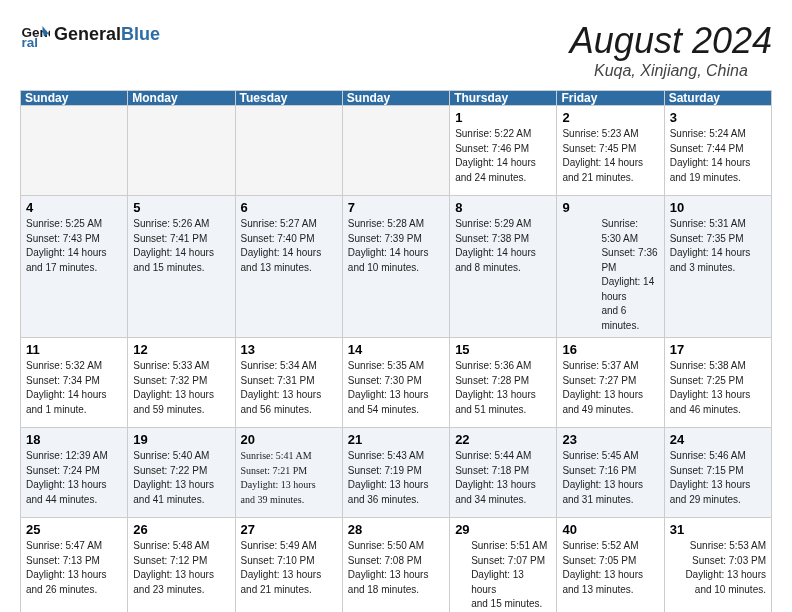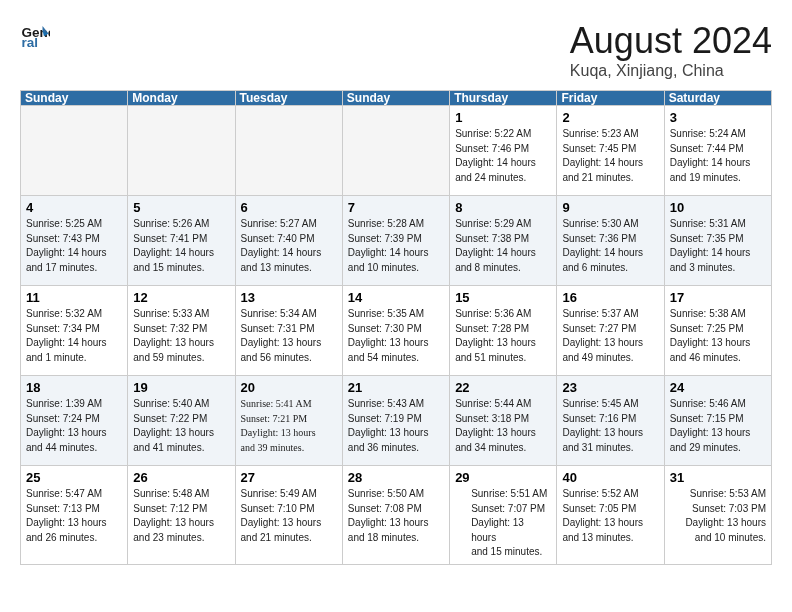--- a/index.html
+++ b/index.html
@@ -19,21 +19,22 @@
     .logo {
       display: flex;
       align-items: center;
       gap: 4px;
     }
     .logo-icon {
       width: 30px;
       height: 30px;
     }
     .title-block {
-      text-align: left;
+      text-align: center;
+      font-style: italic;
     }
     .month-title {
       font-size: 36px;
       font-weight: normal;
       color: #1a1a1a;
     }
     .location {
       font-size: 16px;
       color: #444;
     }
@@ -89,20 +90,25 @@
 <body>
 
 <div class="header">
   <div class="logo">
     <svg class="logo-icon" viewBox="0 0 40 40">
       <text x="2" y="22" font-size="18" font-weight="bold" fill="#1a1a1a">Gene</text>
       <text x="2" y="36" font-size="18" font-weight="bold" fill="#2e6da4">ral</text>
       <polygon points="30,8 38,18 30,14" fill="#2e6da4"></polygon>
       <polygon points="30,14 38,18 32,22" fill="#1a6faf"></polygon>
     </svg>
+    <div>
+      <div style="font-size:18px;font-weight:bold;line-height:1.1;">
+        <span style="color:#1a1a1a">General</span><span style="color:#2e6da4">Blue</span>
+      </div>
+    </div>
   </div>
   <div class="title-block">
     <div class="month-title">August 2024</div>
     <div class="location">Kuqa, Xinjiang, China</div>
   </div>
 </div>
 
 <table>
   <thead>
     <tr>
@@ -174,21 +180,21 @@
         </td>
         <td>
           <div class="day-num">8</div>
           <div class="day-info" style="white-space: pre-line;">Sunrise: 5:29 AM
 Sunset: 7:38 PM
 Daylight: 14 hours
 and 8 minutes.</div>
         </td>
         <td>
           <div class="day-num">9</div>
-          <div class="day-info" style="white-space: pre-line;">Sunrise: 5:30 AM
+          <div class="day-info" style="white-space: pre-line; margin-left: 39px;">Sunrise: 5:30 AM
 Sunset: 7:36 PM
 Daylight: 14 hours
 and 6 minutes.</div>
         </td>
         <td>
           <div class="day-num">10</div>
           <div class="day-info" style="white-space: pre-line;">Sunrise: 5:31 AM
 Sunset: 7:35 PM
 Daylight: 14 hours
 and 3 minutes.</div>
@@ -241,21 +247,21 @@
           <div class="day-num">17</div>
           <div class="day-info" style="white-space: pre-line;">Sunrise: 5:38 AM
 Sunset: 7:25 PM
 Daylight: 13 hours
 and 46 minutes.</div>
         </td>
       </tr>
       <tr class="row-light">
         <td>
           <div class="day-num">18</div>
-          <div class="day-info" style="white-space: pre-line;">Sunrise: 1:39 AM
+          <div class="day-info" style="white-space: pre-line;">Sunrise: 12:39 AM
 Sunset: 7:24 PM
 Daylight: 13 hours
 and 44 minutes.</div>
         </td>
         <td>
           <div class="day-num">19</div>
           <div class="day-info" style="white-space: pre-line;">Sunrise: 5:40 AM
 Sunset: 7:22 PM
 Daylight: 13 hours
 and 41 minutes.</div>
@@ -270,21 +276,21 @@
         <td>
           <div class="day-num">21</div>
           <div class="day-info" style="white-space: pre-line;">Sunrise: 5:43 AM
 Sunset: 7:19 PM
 Daylight: 13 hours
 and 36 minutes.</div>
         </td>
         <td>
           <div class="day-num">22</div>
           <div class="day-info" style="white-space: pre-line;">Sunrise: 5:44 AM
-Sunset: 3:18 PM
+Sunset: 7:18 PM
 Daylight: 13 hours
 and 34 minutes.</div>
         </td>
         <td>
           <div class="day-num">23</div>
           <div class="day-info" style="white-space: pre-line;">Sunrise: 5:45 AM
 Sunset: 7:16 PM
 Daylight: 13 hours
 and 31 minutes.</div>
         </td>

